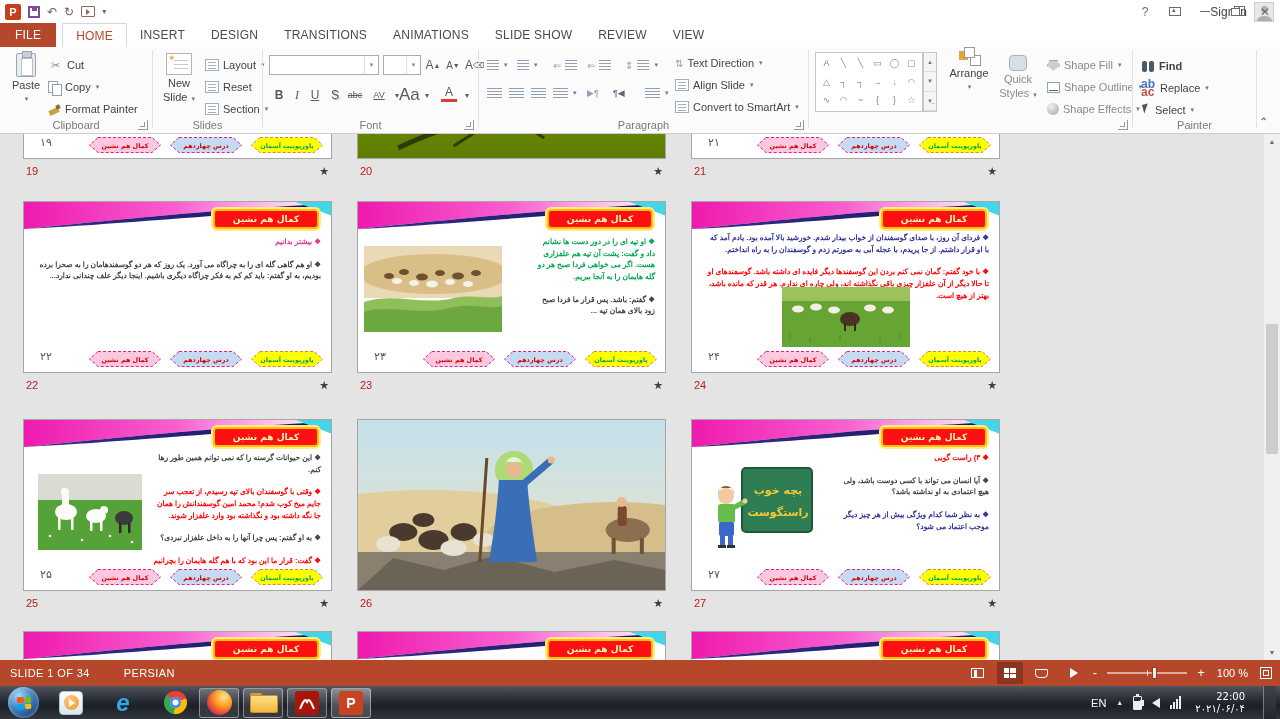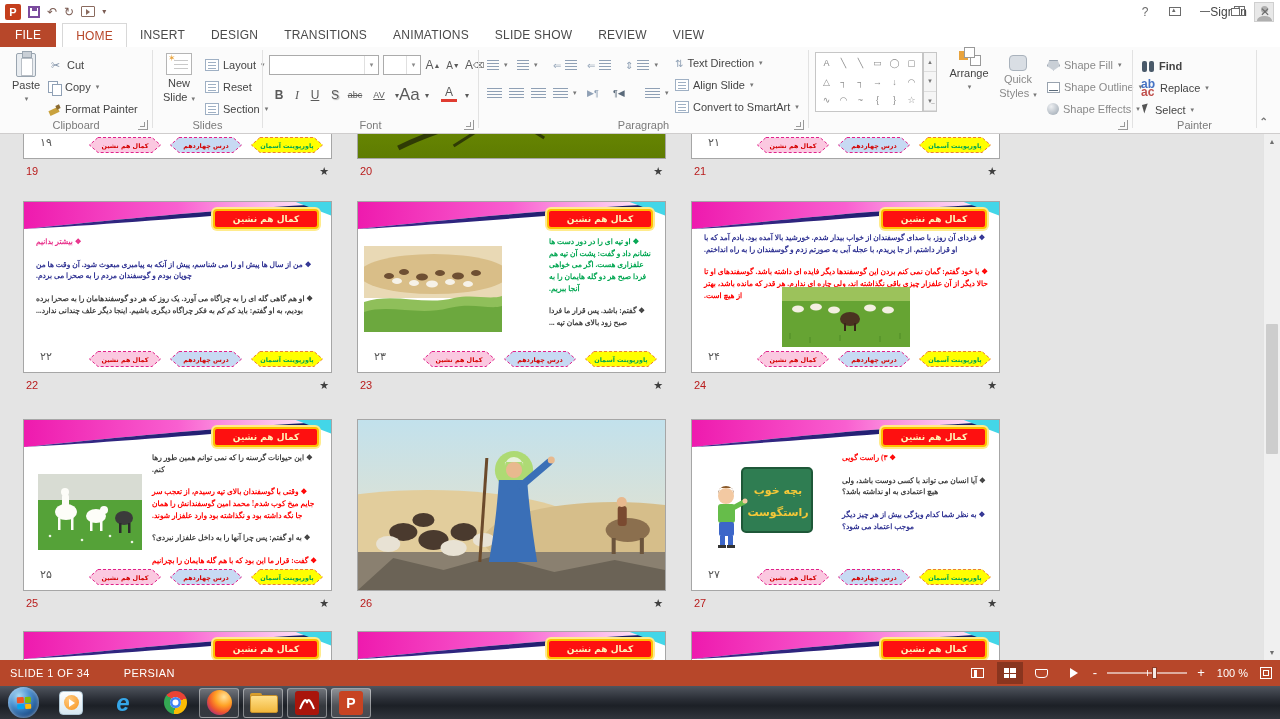--- a/index.html
+++ b/index.html
@@ -91,21 +91,21 @@
 .vscroll{position:absolute;right:0;top:0;bottom:0;width:17px;background:#F0F0F0;border-left:1px solid #E3E3E3;z-index:5}
 .vscroll .va{position:absolute;left:0;right:0;height:15px;display:flex;align-items:center;justify-content:center;color:#6F6F6F;font-size:7px}
 .vscroll .vthumb{position:absolute;left:2px;right:2px;top:190px;height:130px;background:#CDCDCD;border-radius:1px}
 .cell{position:absolute;width:309px}
 .thumb{width:309px;height:172px;background:#fff;border:1px solid #A6A6A6;position:relative;overflow:hidden}
 .caption{height:24px;display:flex;justify-content:space-between;align-items:center;padding:0 3px}
 .snum{font-size:11px;color:#b91c1c}
 .star{font-size:11px;color:#3F3F3F}
 .swoosh{position:absolute;top:0;left:0;width:100%;height:27px}
 .stitle{position:absolute;top:7px;right:12px;width:106px;height:20px;background:#FE1010;border:2px solid #FFC000;border-radius:4px;box-shadow:0 0 0 2px #FFEB8C;color:#FFF6B8;font-weight:bold;font-size:9px;display:flex;align-items:center;justify-content:center;font-family:"DejaVu Sans",sans-serif;z-index:2}
-.bullets{position:absolute;top:34px;left:12px;right:10px;direction:rtl;text-align:left;font-family:Liberation Serif, serif}
+.bullets{position:absolute;top:34px;left:12px;right:10px;direction:rtl;text-align:right;font-family:Liberation Sans, sans-serif}
 .bullet{font-size:7.5px;line-height:1.55;margin-bottom:11px;font-weight:bold}
 .badges{position:absolute;bottom:5px;right:8px;display:flex;gap:9px;z-index:2}
 .pagenum{position:absolute;bottom:9px;left:16px;font-size:11px;color:#555;font-family:"DejaVu Sans",sans-serif}
 .simg{position:absolute}
 svg text{font-family:"DejaVu Sans",sans-serif}
 
 
 .statusbar{position:absolute;top:660px;left:0;right:0;height:26px;background:#B7472A;color:#fff;display:flex;align-items:center;font-size:11px}
 .statusbar .left{display:flex;gap:34px;padding-left:10px;letter-spacing:.4px}
 .statusbar .right{margin-left:auto;display:flex;align-items:center;gap:6px;padding-right:8px}
@@ -507,21 +507,20 @@
           <div class="thumb">
             <svg class="swoosh" viewBox="0 0 305 26" preserveAspectRatio="none">
               <rect width="305" height="26" fill="#fff"></rect>
               <path d="M0,26 C80,18 200,6 305,2 L305,0 L0,0 Z" fill="url(#pg)"></path>
               <path d="M0,26 C80,18 200,6 305,2 L305,7 C210,10 90,22 0,26 Z" fill="url(#ng)"></path>
               <path d="M305,0 L270,0 L305,13 Z" fill="#43D6E8"></path>
             </svg>
             <div class="stitle">کمال هم نشین</div>
             <div class="bullets" style="">
               <div class="bullet" style="color:#E8308A">❖ بیشتر بدانیم</div>
-              <div class="bullet" style="color:#2E3192">❖ من از سال ها پیش او را می شناسم، پیش از آنکه به پیامبری مبعوث شود. آن وقت ها من چوپان بودم و گوسفندان مردم را به صحرا می بردم.</div>
               <div class="bullet" style="color:#404040">❖ او هم گاهی گله ای را به چراگاه می آورد. یک روز که هر دو گوسفندهامان را به صحرا برده بودیم، به او گفتم: باید کم کم به فکر چراگاه دیگری باشیم. اینجا دیگر علف چندانی ندارد...</div>
             </div>
             <div class="badges">
               <svg class="badge" width="72" height="16" viewBox="0 0 72 16">
                 <polygon points="9,0.5 63,0.5 71.5,8 63,15.5 9,15.5 0.5,8" fill="#FBC8E0" stroke="#E0218A" stroke-width="1" stroke-dasharray="3 2"></polygon>
                 <text x="36" y="11" text-anchor="middle" font-size="6.4" font-weight="bold" fill="#D40000">کمال هم نشین</text>
               </svg>
               <svg class="badge" width="72" height="16" viewBox="0 0 72 16">
                 <polygon points="9,0.5 63,0.5 71.5,8 63,15.5 9,15.5 0.5,8" fill="#C7DAF3" stroke="#E0218A" stroke-width="1" stroke-dasharray="3 2"></polygon>
                 <text x="36" y="11" text-anchor="middle" font-size="6.4" font-weight="bold" fill="#D40000">درس چهاردهم</text>
@@ -540,21 +539,21 @@
         </div>
         <div class="cell" style="left: 357px; top: 67px;">
           <div class="thumb">
             <svg class="swoosh" viewBox="0 0 305 26" preserveAspectRatio="none">
               <rect width="305" height="26" fill="#fff"></rect>
               <path d="M0,26 C80,18 200,6 305,2 L305,0 L0,0 Z" fill="url(#pg)"></path>
               <path d="M0,26 C80,18 200,6 305,2 L305,7 C210,10 90,22 0,26 Z" fill="url(#ng)"></path>
               <path d="M305,0 L270,0 L305,13 Z" fill="#43D6E8"></path>
             </svg>
             <div class="stitle">کمال هم نشین</div>
-            <div class="bullets" style="left:152px;margin-left:39px;">
+            <div class="bullets" style="left:140px;margin-left:39px;">
               <div class="bullet" style="color:#00A651">❖ او تپه ای را در دور دست ها نشانم داد و گفت: پشت آن تپه هم علفزاری هست. اگر می خواهی فردا صبح هر دو گله هایمان را به آنجا ببریم.</div>
               <div class="bullet" style="color:#404040">❖ گفتم: باشد. پس قرار ما فردا صبح زود بالای همان تپه ...</div>
             </div>
             <svg class="simg" style="left:6px;top:38px" width="138" height="92" viewBox="0 0 138 92">
               <rect width="138" height="92" fill="#fff"></rect>
               <rect y="6" width="138" height="52" fill="#E9D9B5"></rect>
               <ellipse cx="70" cy="34" rx="75" ry="20" fill="#D9BE88"></ellipse>
               <g fill="#6E4F32">
                 <ellipse cx="25" cy="36" rx="5" ry="3"></ellipse>
                 <ellipse cx="40" cy="32" rx="5" ry="3"></ellipse>
@@ -901,14 +900,31 @@
     <div class="tico open">
       <span class="pdf">
           <svg width="18" height="16" viewBox="0 0 18 16">
             <path d="M2 14 C6 4 8 3 9 8 C10 3 12 4 16 14" stroke="#fff" stroke-width="2" fill="none"></path>
           </svg>
         </span>
     </div>
     <div class="tico open active">
         <span class="ppt">P</span>
       </div>
+    <div class="tray">
+      <span class="lang">EN</span>
+      <span class="caret">▲</span>
+      <span class="batt"></span>
+      <span class="spk"></span>
+      <span class="sig">
+          <i style="height:4px"></i>
+          <i style="height:7px"></i>
+          <i style="height:10px"></i>
+          <i style="height:13px"></i>
+        </span>
+      <div class="clock fa">
+        <div>22:00</div>
+        <div>۲۰۲۱/۰۶/۰۴</div>
+      </div>
+      <div class="showdesk"></div>
+    </div>
   </div>
 </div>
 
 </body></html>

